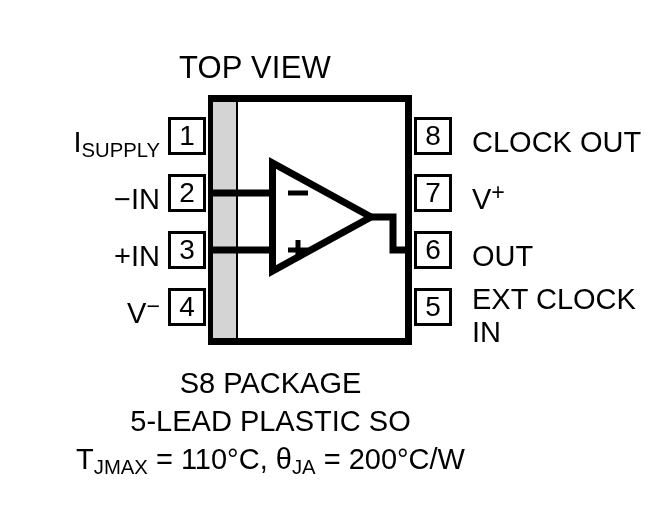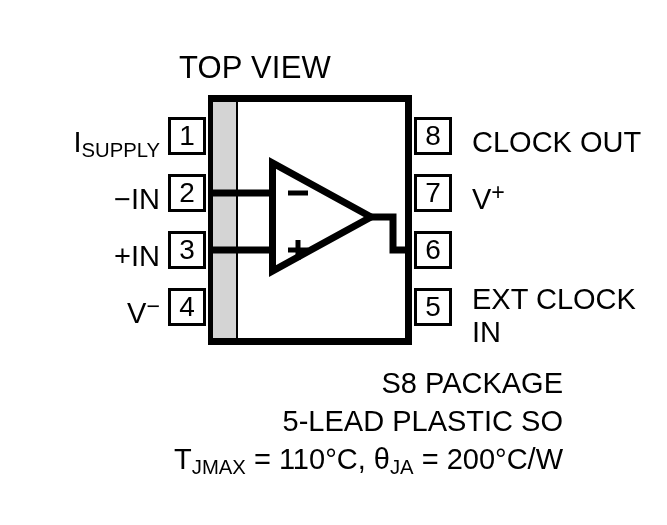--- a/index.html
+++ b/index.html
@@ -132,21 +132,21 @@
     left: 208px;
     top: 95px;
   }
 
   
   .caption {
     position: absolute;
     left: 0;
     top: 364px;
     width: 585px;
-    text-align: right;
+    text-align: center;
     font-size: 29px;
     line-height: 38px;
   }
   .caption-line {
     display: block;
     white-space: pre;
   }
   .caption-inner {
     display: inline-block;
     transform: translateX(-22px);
@@ -193,20 +193,21 @@
   <div class="pin-label label-left lbl-y2"><span>−IN</span></div>
 
   <div class="pin-label label-left lbl-y3"><span>+IN</span></div>
 
   <div class="pin-label label-left lbl-y4"><span>V</span><sup>−</sup></div>
 
   <div class="pin-label label-right lbl-y1"><span>CLOCK OUT</span></div>
 
   <div class="pin-label label-right lbl-y2"><span>V</span><sup>+</sup></div>
 
+  <div class="pin-label label-right lbl-y3"><span>OUT</span></div>
 
   <div class="pin-label label-right lbl-y4-two"><span>EXT CLOCK</span><br><span>IN</span></div>
 
   <div class="caption"><span class="caption-inner">
     <span class="caption-line">S8 PACKAGE</span>
     <span class="caption-line">5-LEAD PLASTIC SO</span>
     <span class="caption-line"><span>T</span><sub>JMAX</sub><span> = 110°C, </span><span>θ</span><sub>JA</sub><span> = 200°C/W</span></span>
   </span></div>
 
 </div>

